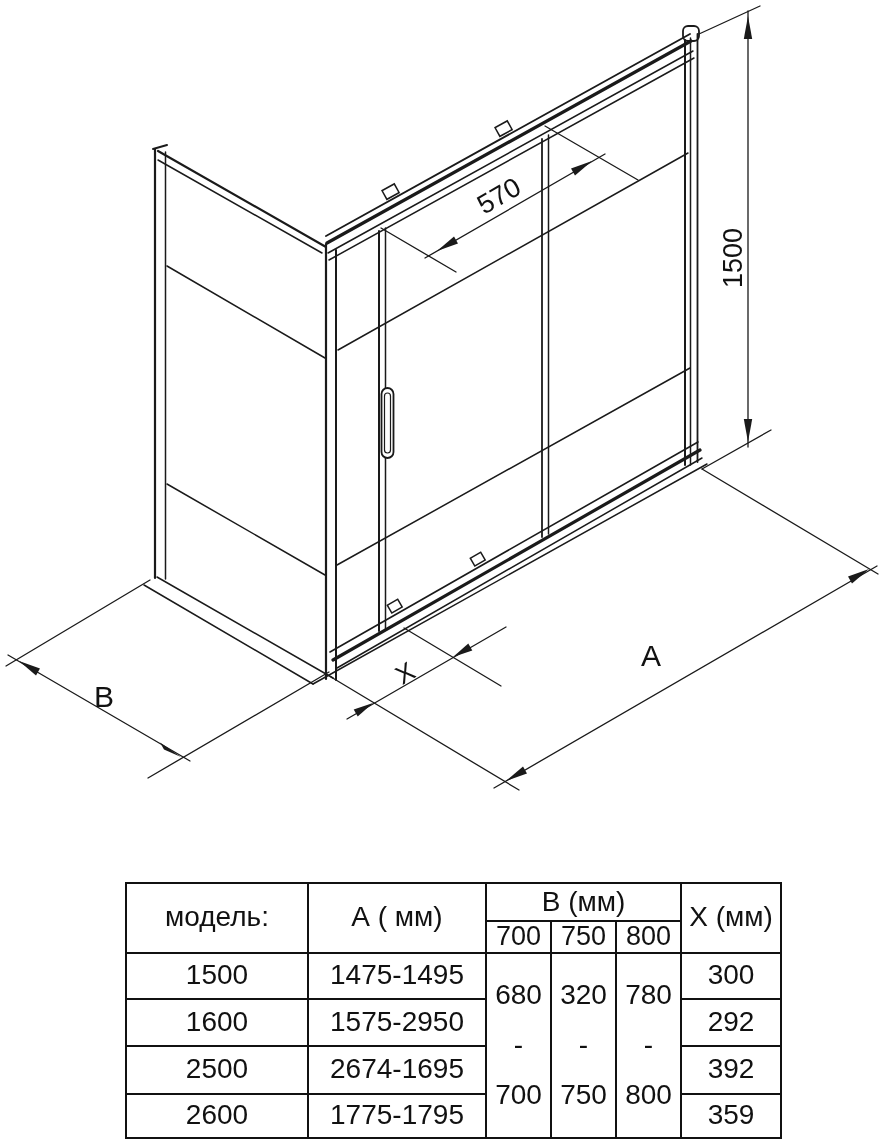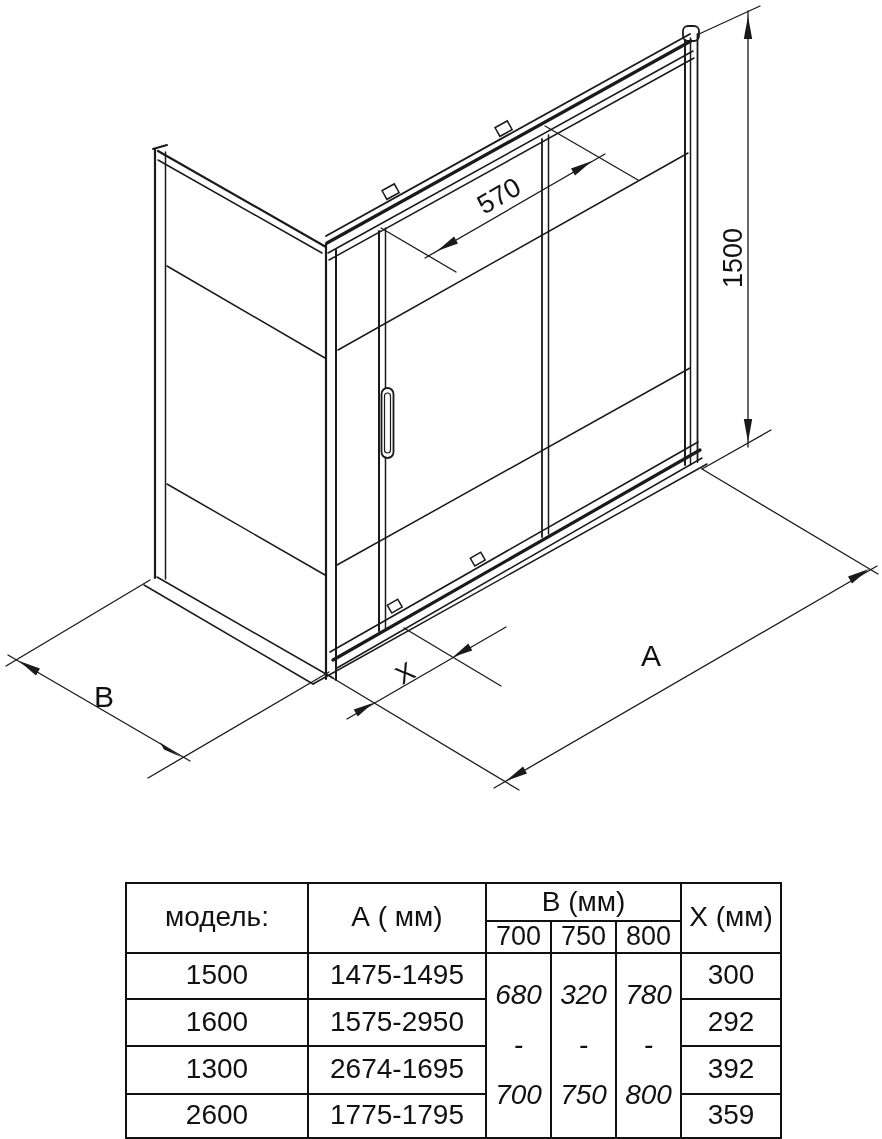--- a/index.html
+++ b/index.html
@@ -8,21 +8,21 @@
   #drawing{position:absolute;left:0;top:0;}
   svg text{fill:#111;font-family:"Liberation Sans",sans-serif;}
 
   
   #size-table{position:absolute;left:125px;top:882px;width:655px;height:250px;
               border-collapse:collapse;table-layout:fixed;background:#fff;border-radius:15px;}
   #size-table th,#size-table td{border:2px solid #111;padding:0;margin:0;
               text-align:center;vertical-align:middle;font-weight:400;
               font-size:28px;line-height:1.1;color:#111;white-space:nowrap;}
   #size-table .sub th{font-size:27px;}
-  #size-table td.bcell div{line-height:50px;font-style:italic;}
+  #size-table td.bcell div{line-height:50px;}
 </style>
 </head>
 <body>
 <div id="page">
 
 <svg id="drawing" width="882" height="862" viewBox="0 0 882 862">
   <g stroke="#1a1a1a" fill="none" stroke-width="1.5" stroke-linecap="round">
 
     <g>
       <line x1="155" y1="149" x2="155" y2="578" stroke-width="2.2"></line>
@@ -184,21 +184,21 @@
         <div>800</div>
       </td>
       <td>300</td>
     </tr>
     <tr style="height:47px">
       <td>1600</td>
       <td>1575-2950</td>
       <td>292</td>
     </tr>
     <tr style="height:48px">
-      <td>1300</td>
+      <td>2500</td>
       <td>2674-1695</td>
       <td>392</td>
     </tr>
     <tr style="height:44px">
       <td>2600</td>
       <td>1775-1795</td>
       <td>359</td>
     </tr>
   </tbody>
 </table>

